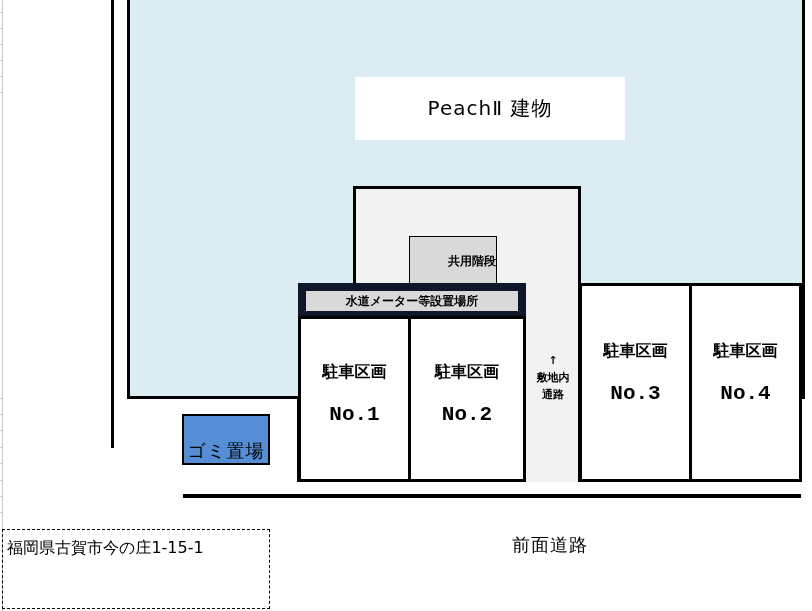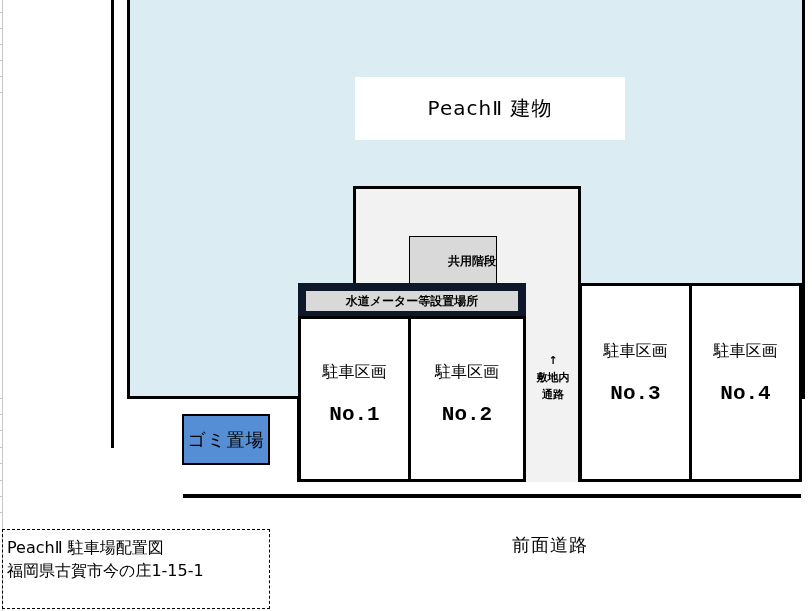--- a/index.html
+++ b/index.html
@@ -38,38 +38,38 @@
     .meter {
       left: 298px; top: 283px; width: 228px; height: 36px;
       background: #d9d9d9; border: 8px solid #0f172a;
       display: flex; align-items: center; justify-content: center;
       font-size: 12px; font-weight: bold;
     }
     .spot {
       background: #fff; border: 3px solid #000;
       display: flex; flex-direction: column; align-items: center; justify-content: center;
     }
-    .spot .t1 { font-size: 16px; font-weight: normal; }
+    .spot .t1 { font-size: 16px; font-weight: bold; }
     .spot .t2 { font-size: 21px; font-weight: bold; font-family: Liberation Mono, monospace; margin-top: 20px; }
     .spot1 { left: 298px; top: 316px; width: 113px; height: 166px; }
     .spot2 { left: 408px; top: 316px; width: 118px; height: 166px; }
     .spot1 .inner, .spot2 .inner { margin-top: -10px; }
     .spot3 { left: 579px; top: 283px; width: 113px; height: 199px; }
     .spot4 { left: 689px; top: 283px; width: 113px; height: 199px; }
     .spot3 .inner, .spot4 .inner { margin-top: -20px; }
 
     .passage {
       left: 526px; top: 352px; width: 54px; height: 60px;
       display: flex; flex-direction: column; align-items: center;
       font-size: 11px; font-weight: bold; line-height: 17px; text-align: center;
     }
     .garbage {
       left: 182px; top: 414px; width: 88px; height: 51px;
       background: #558ed5; border: 2.5px solid #000;
-      display: flex; align-items: center; justify-content: center;
+      display: flex; align-items: flex-end; justify-content: center;
       font-size: 18px; letter-spacing: 1px;
     }
     .road-label {
       left: 480px; top: 533px; width: 140px; text-align: center; font-size: 18px; letter-spacing: 1px;
     }
     .infobox {
       left: 2px; top: 529px; width: 268px; height: 80px;
       border: 1px dashed #000; padding: 6px 0 0 4px;
       font-size: 16px; line-height: 23px;
     }
@@ -143,15 +143,14 @@
   <span>通路</span>
 </div>
 
 <div class="abs garbage">
   <span>ゴミ置場</span>
 </div>
 
 <div class="abs road-label">前面道路</div>
 
 <div class="abs infobox">
-  <div>PeachⅡ 駐車場配置図</div>
   <div>福岡県古賀市今の庄1-15-1</div>
 </div>
 
 </body></html>

